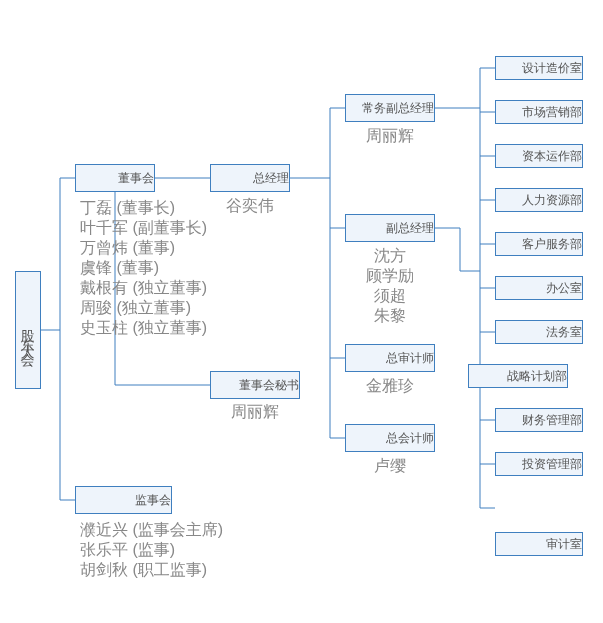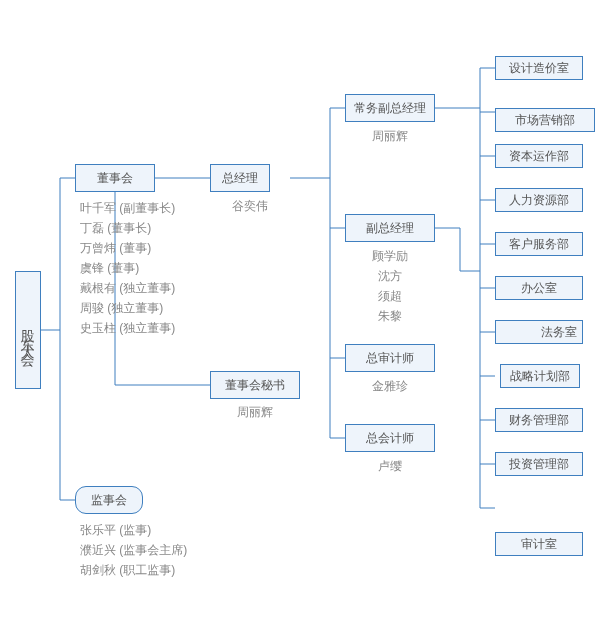--- a/index.html
+++ b/index.html
@@ -16,21 +16,21 @@
     top: 0;
     left: 0;
     width: 603px;
     height: 623px;
     pointer-events: none;
   }
   .box {
     position: absolute;
     border: 1px solid #3f7fbf;
     background: #eef4fb;
-    text-align: center;
+    text-align: right;
     color: #555;
     box-sizing: border-box;
   }
   
   #box-root {
     width: 26px;
     height: 118px;
     display: flex;
     align-items: center;
     justify-content: center;
@@ -46,21 +46,21 @@
     line-height: 26px;
     font-size: 12px;
   }
   .dept {
     height: 24px;
     line-height: 22px;
     font-size: 12px;
   }
   .plain {
     position: absolute;
-    font-size: 12px;
+    font-size: 16px;
     color: #888;
     line-height: 20px;
     white-space: nowrap;
   }
   .plain.center {
     text-align: center;
   }
 </style>
 </head>
 <body>
@@ -103,76 +103,76 @@
 </svg>
 
 <div id="box-root" class="box" style="left:15px; top:271px;">
   <span class="v">股东大会</span>
 </div>
 
 <div class="box hbox" style="left:75px; top:164px; width:80px;">
   <span>董事会</span>
 </div>
 <div class="plain" style="left:80px; top:198px;">
+  <div>丁磊 (董事长)</div>
   <div>叶千军 (副董事长)</div>
-  <div>丁磊 (董事长)</div>
   <div>万曾炜 (董事)</div>
   <div>虞锋 (董事)</div>
   <div>戴根有 (独立董事)</div>
   <div>周骏 (独立董事)</div>
   <div>史玉柱 (独立董事)</div>
 </div>
 
-<div class="box hbox" style="left:75px; top:486px; width:68px;border-radius:11px;">
+<div class="box hbox" style="left:75px; top:486px; width:97px;">
   <span>监事会</span>
 </div>
 <div class="plain" style="left:80px; top:520px;">
+  <div>濮近兴 (监事会主席)</div>
   <div>张乐平 (监事)</div>
-  <div>濮近兴 (监事会主席)</div>
   <div>胡剑秋 (职工监事)</div>
 </div>
 
 <div class="box hbox" style="left:210px; top:371px; width:90px;">
   <span>董事会秘书</span>
 </div>
 <div class="plain center" style="left:210px; top:402px; width:90px;">周丽辉</div>
 
-<div class="box hbox" style="left:210px; top:164px; width:60px;">
+<div class="box hbox" style="left:210px; top:164px; width:80px;">
   <span>总经理</span>
 </div>
 <div class="plain center" style="left:210px; top:196px; width:80px;">谷奕伟</div>
 
 <div class="box hbox" style="left:345px; top:94px; width:90px;">
   <span>常务副总经理</span>
 </div>
 <div class="plain center" style="left:345px; top:126px; width:90px;">周丽辉</div>
 
 <div class="box hbox" style="left:345px; top:214px; width:90px;">
   <span>副总经理</span>
 </div>
 <div class="plain center" style="left:345px; top:246px; width:90px;">
+  <div>沈方</div>
   <div>顾学励</div>
-  <div>沈方</div>
   <div>须超</div>
   <div>朱黎</div>
 </div>
 
 <div class="box hbox" style="left:345px; top:344px; width:90px;">
   <span>总审计师</span>
 </div>
 <div class="plain center" style="left:345px; top:376px; width:90px;">金雅珍</div>
 
 <div class="box hbox" style="left:345px; top:424px; width:90px;">
   <span>总会计师</span>
 </div>
 <div class="plain center" style="left:345px; top:456px; width:90px;">卢缨</div>
 
 <div class="box dept" style="left:495px; top:56px;  width:88px;"><span>设计造价室</span></div>
-<div class="box dept" style="left:495px; top:108px; width:100px;"><span>市场营销部</span></div>
+<div class="box dept" style="left:495px; top:100px; width:88px;"><span>市场营销部</span></div>
 <div class="box dept" style="left:495px; top:144px; width:88px;"><span>资本运作部</span></div>
 <div class="box dept" style="left:495px; top:188px; width:88px;"><span>人力资源部</span></div>
 <div class="box dept" style="left:495px; top:232px; width:88px;"><span>客户服务部</span></div>
 <div class="box dept" style="left:495px; top:276px; width:88px;"><span>办公室</span></div>
 <div class="box dept" style="left:495px; top:320px; width:88px;padding-left:40px;"><span>法务室</span></div>
-<div class="box dept" style="left:500px; top:364px; width:80px;"><span>战略计划部</span></div>
+<div class="box dept" style="left:468px; top:364px; width:100px;"><span>战略计划部</span></div>
 <div class="box dept" style="left:495px; top:408px; width:88px;"><span>财务管理部</span></div>
 <div class="box dept" style="left:495px; top:452px; width:88px;"><span>投资管理部</span></div>
 <div class="box dept" style="left:495px; top:496px; width:88px;margin-top:36px;"><span>审计室</span></div>
 
 </body></html>

